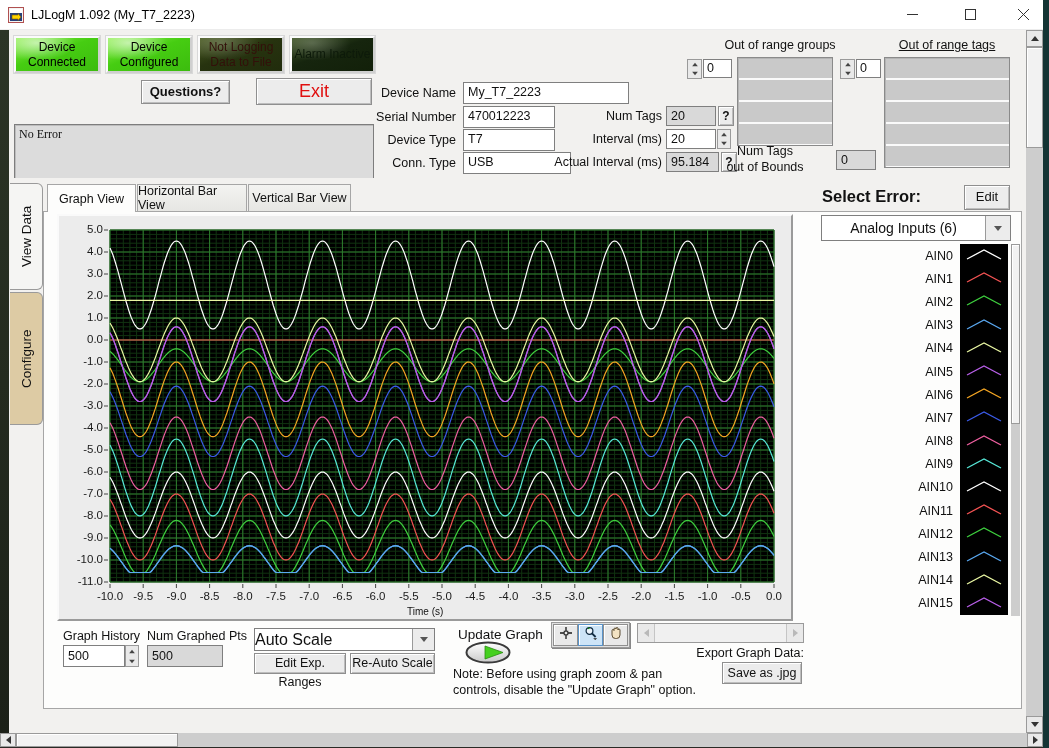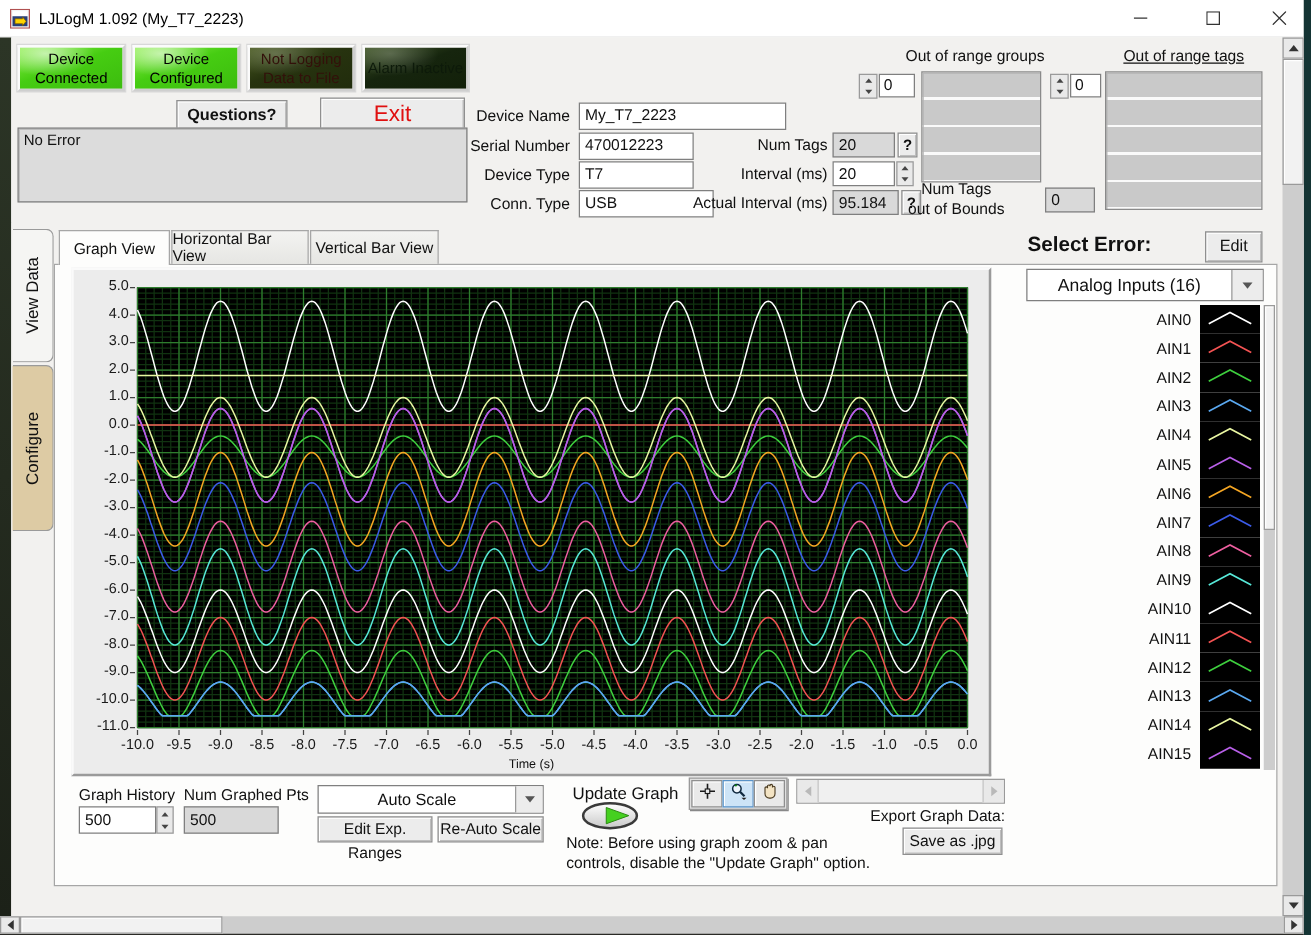--- a/index.html
+++ b/index.html
@@ -82,21 +82,21 @@
     <span>Alarm Inactive</span>
   </div>
   <div class="abs led" style="left:189px;top:6px;width:86px;height:37px;color:#33100a;background:radial-gradient(ellipse at 25% 15%, rgba(255,255,255,.22), rgba(255,255,255,0) 45%),linear-gradient(160deg,#4a5b22,#27330f 45%,#212c0c);">
     <span>Not Logging</span>
     <span>Data to File</span>
   </div>
 
   <div class="abs btn bold" style="left:132px;top:50px;width:89px;height:24px;font-size:13px;line-height:21px;">Questions?</div>
   <div class="abs btn" style="left:247px;top:48px;width:116px;height:27px;color:#e01010;font-size:18px;line-height:24px;">Exit</div>
 
-  <div class="abs" style="left:5px;top:72px;width:360px;height:60px;background:#dcdcdc;border:1px solid #7d7d7d;box-shadow:inset 1px 1px 0 #bdbdbd;">
+  <div class="abs" style="left:5px;top:94px;width:360px;height:60px;background:#dcdcdc;border:1px solid #7d7d7d;box-shadow:inset 1px 1px 0 #bdbdbd;font-family:Liberation Serif, serif;">
     <div class="lbl" style="padding:2px 4px;font-size:12px;">No Error</div>
   </div>
 
   <div class="abs lbl" style="left:321px;top:56px;width:126px;text-align:right;">Device Name</div>
   <div class="abs field" style="left:454px;top:52px;width:166px;height:22px;">My_T7_2223</div>
   <div class="abs lbl" style="left:321px;top:80px;width:126px;text-align:right;">Serial Number</div>
   <div class="abs field" style="left:454px;top:76px;width:92px;height:22px;">470012223</div>
   <div class="abs lbl" style="left:321px;top:103px;width:126px;text-align:right;">Device Type</div>
   <div class="abs field" style="left:454px;top:99px;width:92px;height:22px;">T7</div>
   <div class="abs lbl" style="left:321px;top:126px;width:126px;text-align:right;">Conn. Type</div>
@@ -156,21 +156,21 @@
   <div class="abs page" style="left:34px;top:33px;width:979px;height:498px;"></div>
 
   <div class="abs toptab active" style="left:38px;top:6px;width:89px;height:28px;">Graph View</div>
   <div class="abs toptab" style="left:128px;top:6px;width:110px;height:27px;">Horizontal Bar View</div>
   <div class="abs toptab" style="left:239px;top:6px;width:103px;height:27px;">Vertical Bar View</div>
 
   <div class="abs bold" style="left:813px;top:9px;font-size:16.5px;">Select Error:</div>
   <div class="abs btn" style="left:955px;top:7px;width:46px;height:25px;font-size:13px;line-height:22px;">Edit</div>
 
   <div class="abs" style="left:812px;top:37px;width:190px;height:26px;background:#fff;border:1px solid #7f7f7f;display:flex;">
-    <div style="flex:1;text-align:center;font-size:14px;line-height:24px;">Analog Inputs (16)</div>
+    <div style="flex:1;text-align:center;font-size:14px;line-height:24px;">Analog Inputs (6)</div>
     <div style="width:25px;background:#ececec;border-left:1px solid #9a9a9a;display:flex;align-items:center;justify-content:center;">
         <span class="tri-dn" style="border-top-color:#555;"></span>
       </div>
   </div>
 
   <div class="abs" id="legend-rows" style="left:907px;top:66px;width:94px;height:372px;">
       <div class="legend-row">
         <div class="lname">AIN0</div>
         <div class="lswatch">
           <svg width="48" height="23">
@@ -629,21 +629,21 @@
         <span class="tri-up" style="transform:scale(.7)"></span>
       </div>
       <div>
         <span class="tri-dn" style="transform:scale(.7)"></span>
       </div>
     </div>
   <div class="abs lbl" style="left:138px;top:451px;">Num Graphed Pts</div>
   <div class="abs field gray" style="left:138px;top:467px;width:76px;height:22px;line-height:16px;">500</div>
 
   <div class="abs" style="left:245px;top:450px;width:181px;height:23px;background:#fff;border:1px solid #7f7f7f;display:flex;">
-    <div style="flex:1;text-align:center;font-size:13px;line-height:21px;">Auto Scale</div>
+    <div style="flex:1;font-size:16px;line-height:21px;">Auto Scale</div>
     <div style="width:22px;background:#ececec;border-left:1px solid #9a9a9a;display:flex;align-items:center;justify-content:center;">
         <span class="tri-dn" style="border-top-color:#555;"></span>
       </div>
   </div>
   <div class="abs btn" style="left:245px;top:475px;width:92px;height:21px;font-size:12.5px;line-height:19px;">Edit Exp. Ranges</div>
   <div class="abs btn" style="left:341px;top:475px;width:85px;height:21px;font-size:12.5px;line-height:19px;">Re-Auto Scale</div>
 
   <div class="abs lbl" style="left:449px;top:449px;font-size:13.5px;">Update Graph</div>
   <div class="abs" style="left:455px;top:463px;width:48px;height:23px;">
     <svg width="48" height="23">

